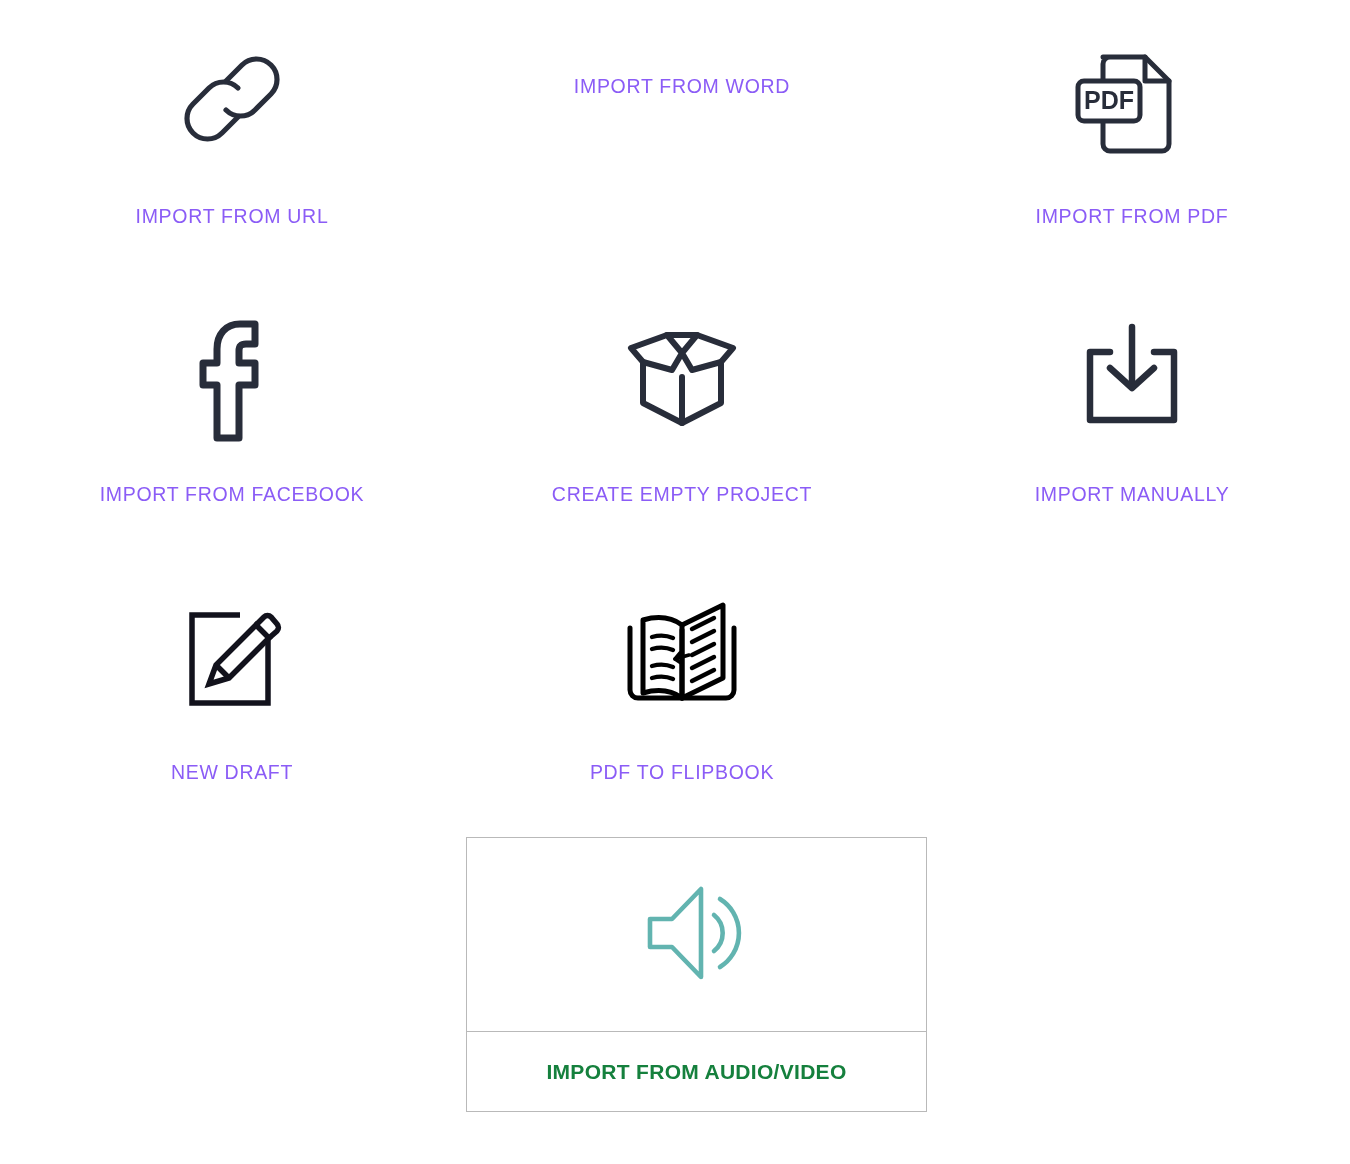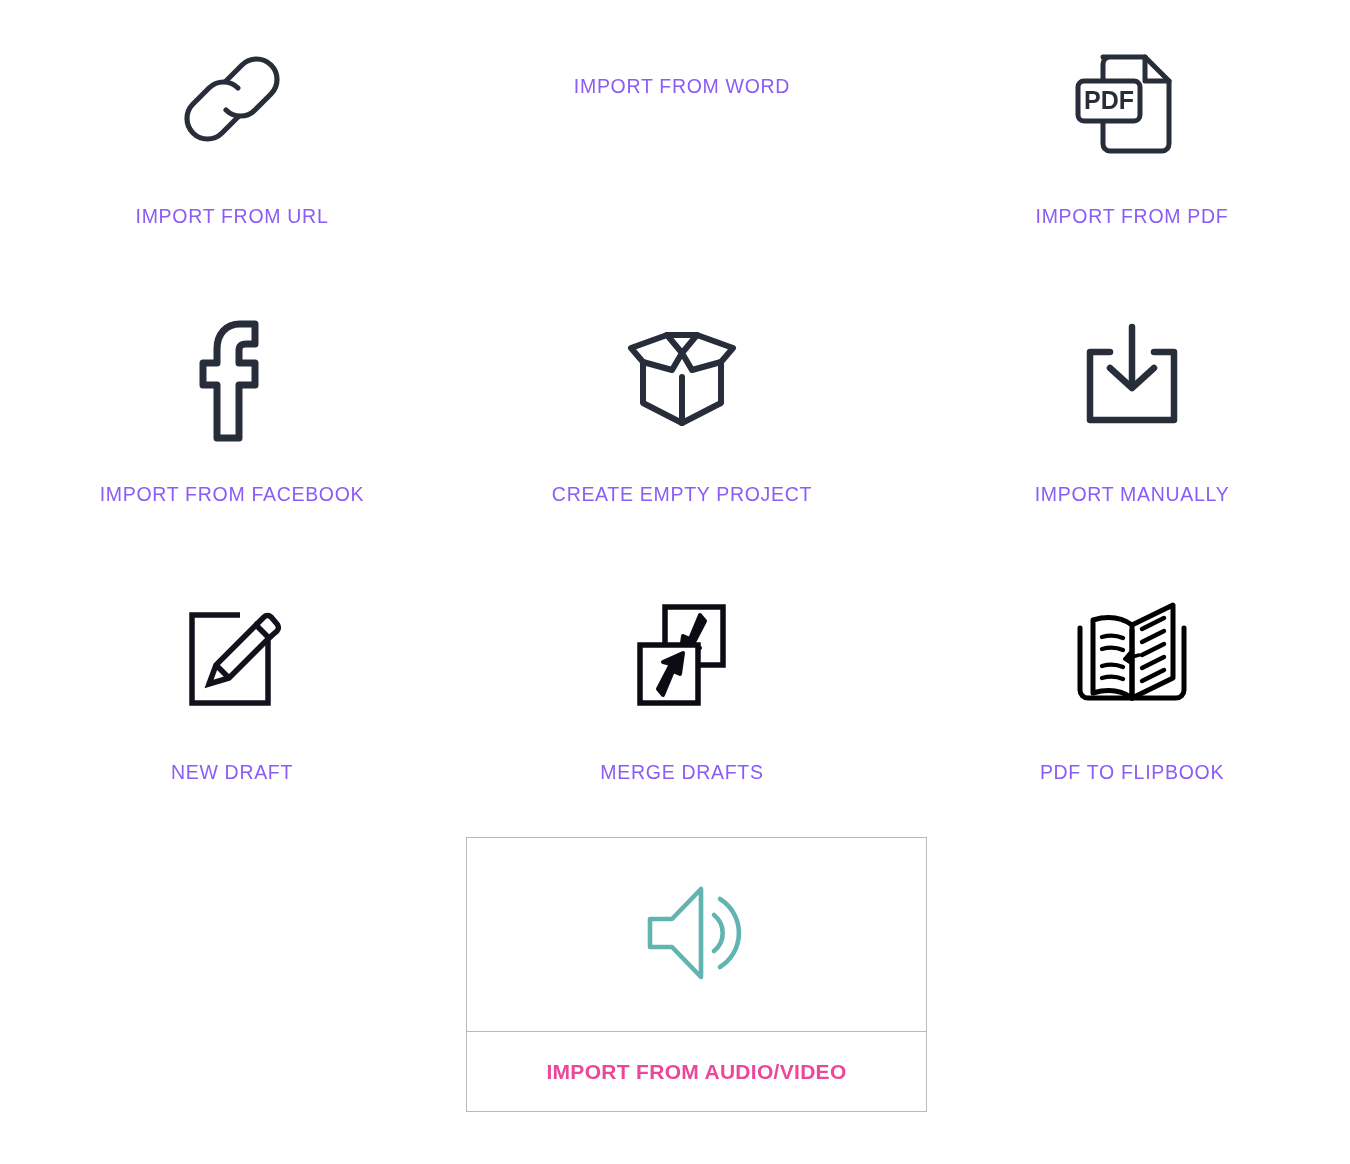--- a/index.html
+++ b/index.html
@@ -95,21 +95,21 @@
     height: 79px;
     border-top: 1px solid #b9b9b9;
     display: flex;
     align-items: center;
     justify-content: center;
   }
 
   .av-label {
     font-size: 21px;
     font-weight: bold;
-    color: #ec4899;
+    color: #15803d;
     letter-spacing: 0.3px;
     text-transform: uppercase;
     white-space: nowrap;
   }
 </style>
 </head>
 <body>
 
 <div class="page">
 
@@ -188,35 +188,20 @@
           <path d="M39 91 L46 72 L86 32 L99 45 L59 85 Z"></path>
 
           <path d="M46 72 L59 85"></path>
 
           <path d="M86 32 L94 24 a5 5 0 0 1 7 0 L107 31 a5 5 0 0 1 0 7 L99 45"></path>
         </svg>
       </div>
       <div class="option-label">New draft</div>
     </div>
 
-    <div class="option-tile">
-      <div class="option-icon">
-        <svg width="124" height="124" viewBox="0 0 124 124" fill="none">
-
-          <rect x="45" y="14" width="58" height="58" fill="#ffffff" stroke="#0b0b14" stroke-width="5.5"></rect>
-
-          <path d="M85 28 L72 53 L80 55 L60 64 L63 43 L70 46 L80 22 Z" fill="#0b0b14" stroke="#0b0b14" stroke-width="4" stroke-linejoin="round"></path>
-
-          <rect x="20" y="52" width="58" height="58" fill="#ffffff" stroke="#0b0b14" stroke-width="5.5"></rect>
-
-          <path d="M38 96 L51 71 L43 69 L63 60 L60 81 L53 78 L43 102 Z" fill="#0b0b14" stroke="#0b0b14" stroke-width="4" stroke-linejoin="round"></path>
-        </svg>
-      </div>
-      <div class="option-label">Merge drafts</div>
-    </div>
 
     <div class="option-tile">
       <div class="option-icon">
         <svg width="136" height="124" viewBox="0 0 136 124" fill="none" stroke="#000000" stroke-width="5" stroke-linecap="round" stroke-linejoin="round">
 
           <path d="M16 35 v62 a8 8 0 0 0 8 8 h44"></path>
           <path d="M120 35 v62 a8 8 0 0 1 -8 8 H68"></path>
 
           <path d="M29 27 c14 -4 28 -3 39 5 v73 c-11 -8 -25 -9 -39 -5 z"></path>
 

